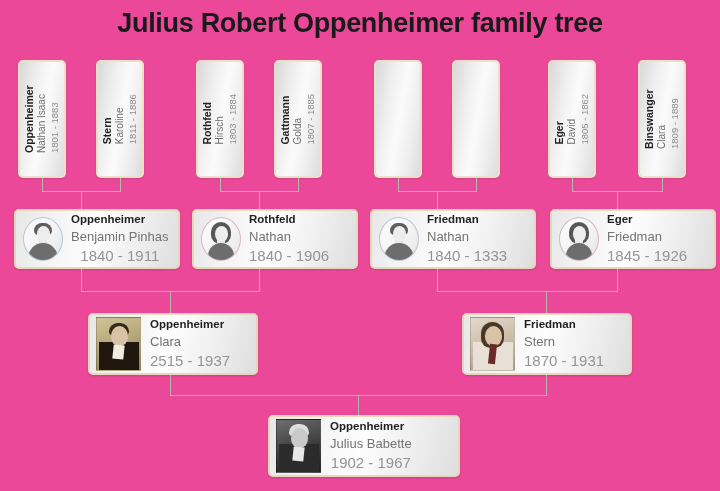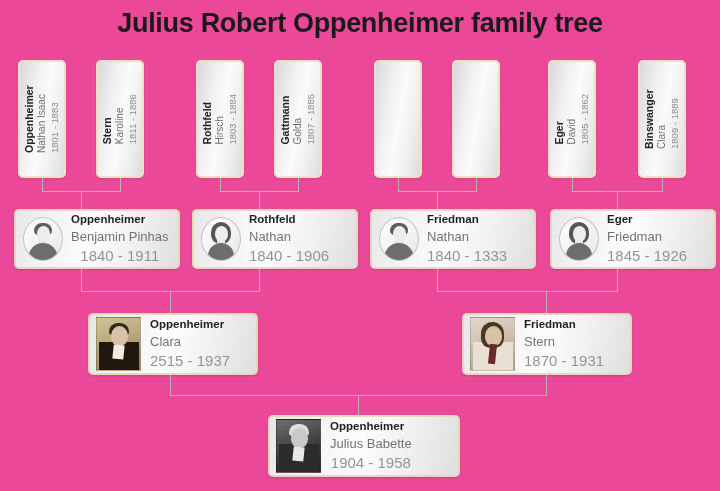--- a/index.html
+++ b/index.html
@@ -466,17 +466,17 @@
   <div class="pcard" style="left:268px; top:415px; width:192px; height:62px;">
     <div class="photo-wrap photo-jr">
       <div class="ph-suit"></div>
       <div class="ph-hair"></div>
       <div class="ph-head"></div>
       <div class="ph-collar"></div>
     </div>
     <div class="pinfo">
       <span class="p-surname">Oppenheimer</span>
       <span class="p-given">Julius Babette</span>
-      <span class="p-dates">1904 - 1958</span>
+      <span class="p-dates">1902 - 1967</span>
     </div>
   </div>
 
 </div>
 
 </body></html>

